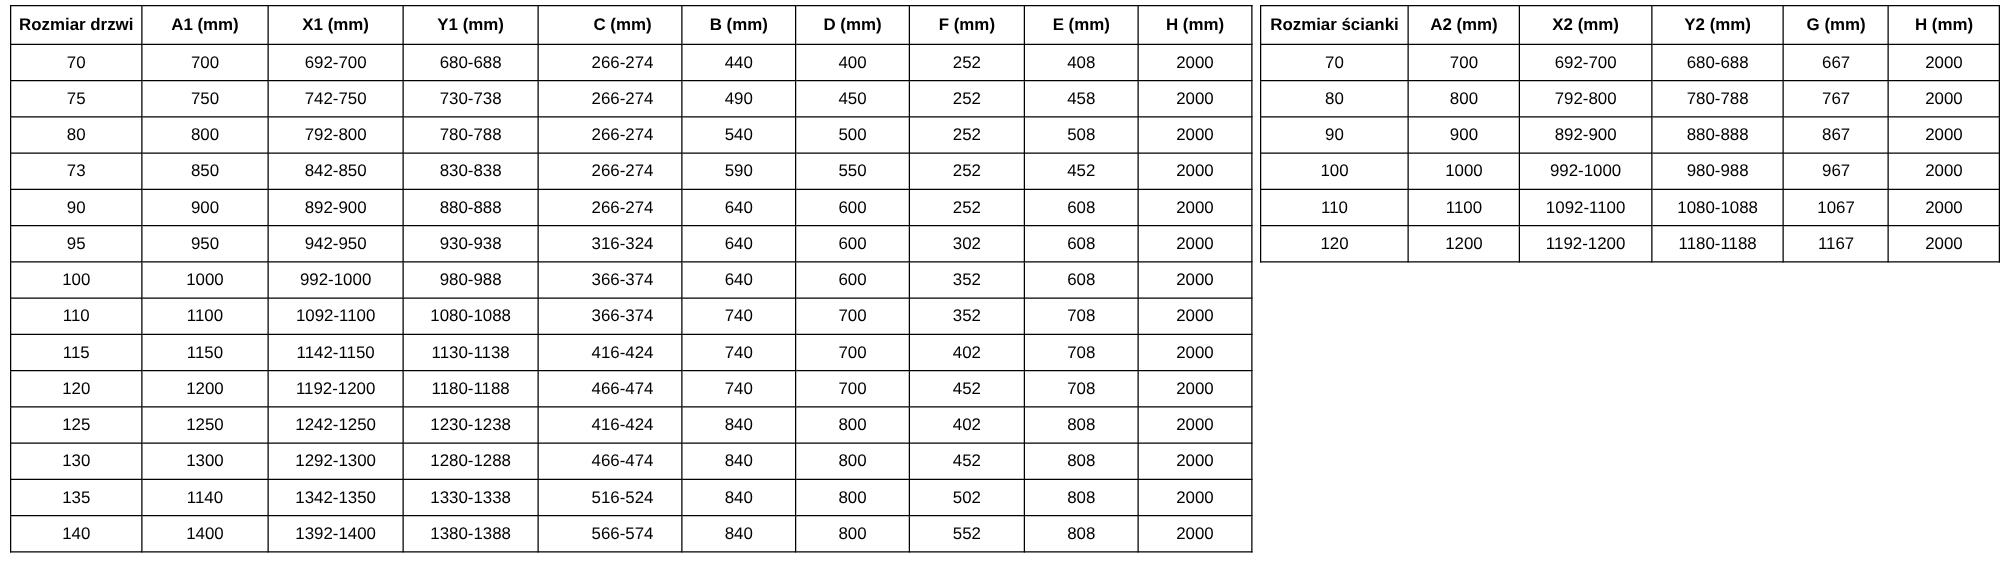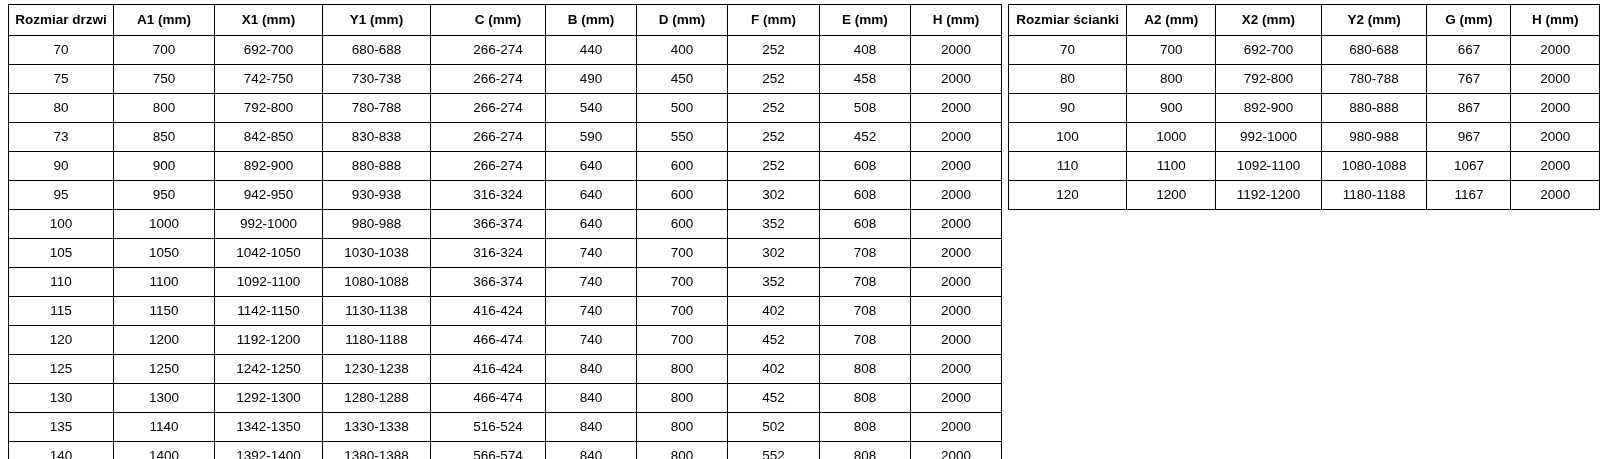--- a/index.html
+++ b/index.html
@@ -167,32 +167,20 @@
             <td>992-1000</td>
             <td>980-988</td>
             <td>366-374</td>
             <td>640</td>
             <td>600</td>
             <td>352</td>
             <td>608</td>
             <td>2000</td>
           </tr>
           <tr>
-            <td>105</td>
-            <td>1050</td>
-            <td>1042-1050</td>
-            <td>1030-1038</td>
-            <td>316-324</td>
-            <td>740</td>
-            <td>700</td>
-            <td>302</td>
-            <td>708</td>
-            <td>2000</td>
-          </tr>
-          <tr>
             <td>110</td>
             <td>1100</td>
             <td>1092-1100</td>
             <td>1080-1088</td>
             <td>366-374</td>
             <td>740</td>
             <td>700</td>
             <td>352</td>
             <td>708</td>
             <td>2000</td>

